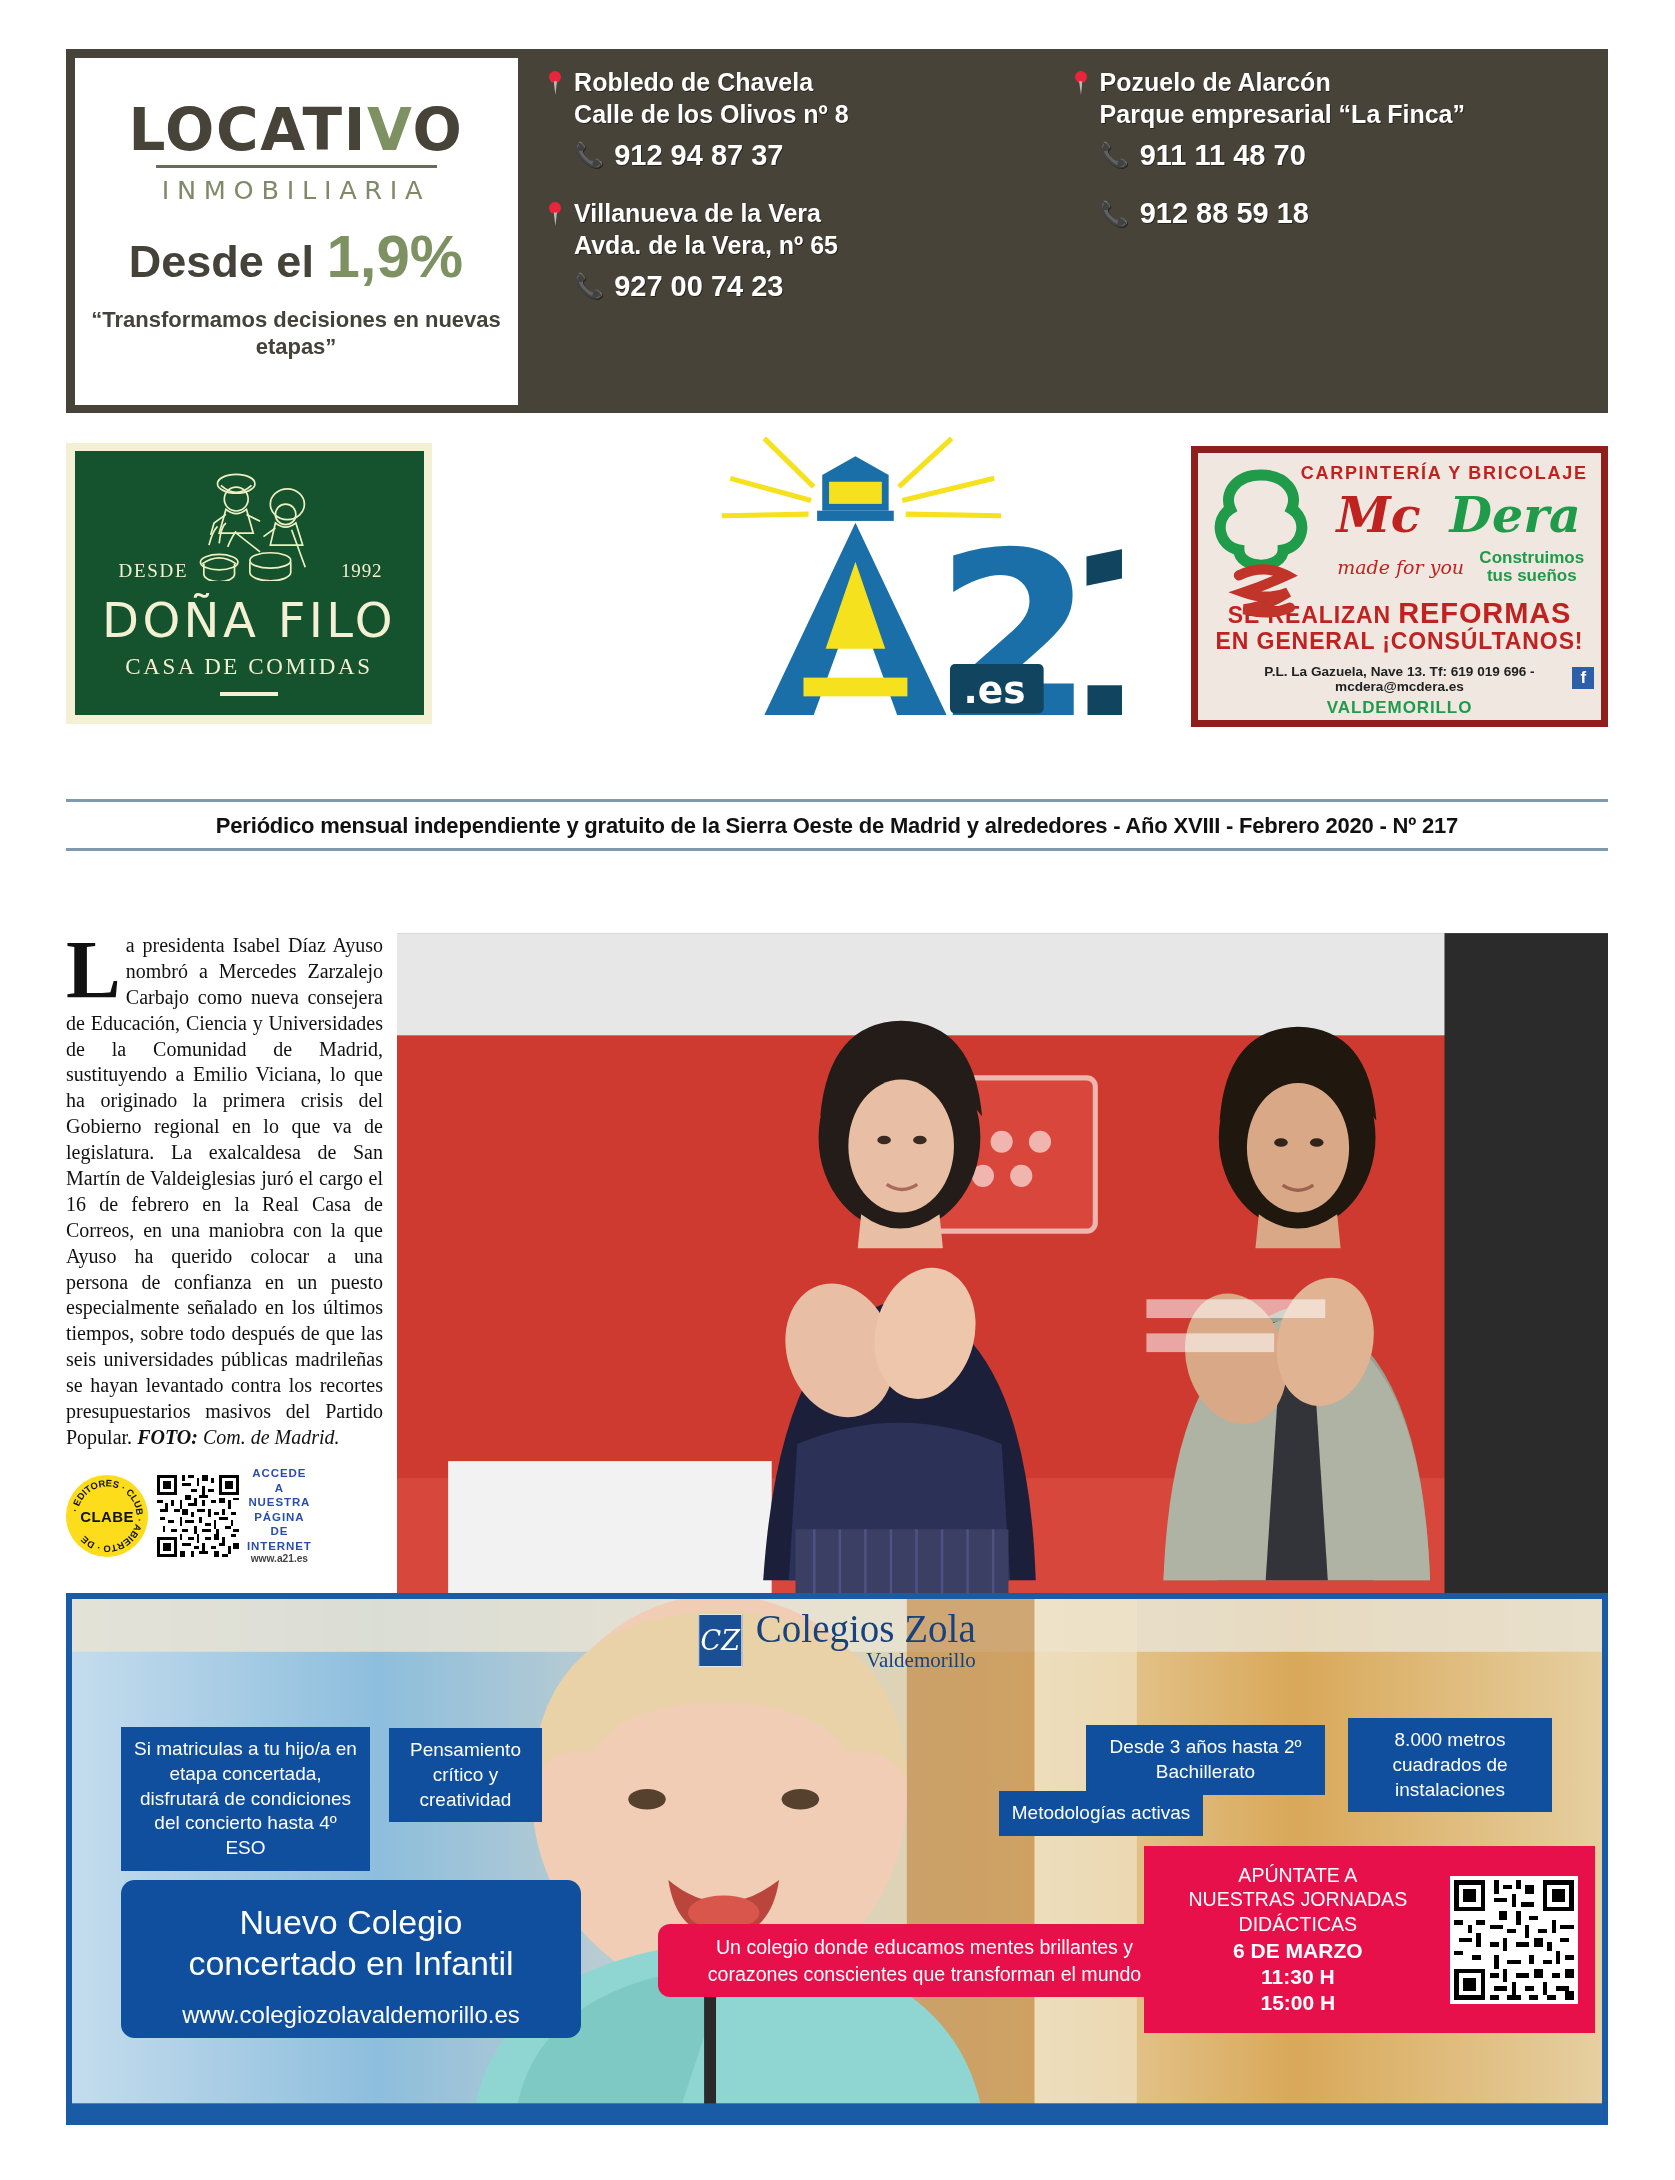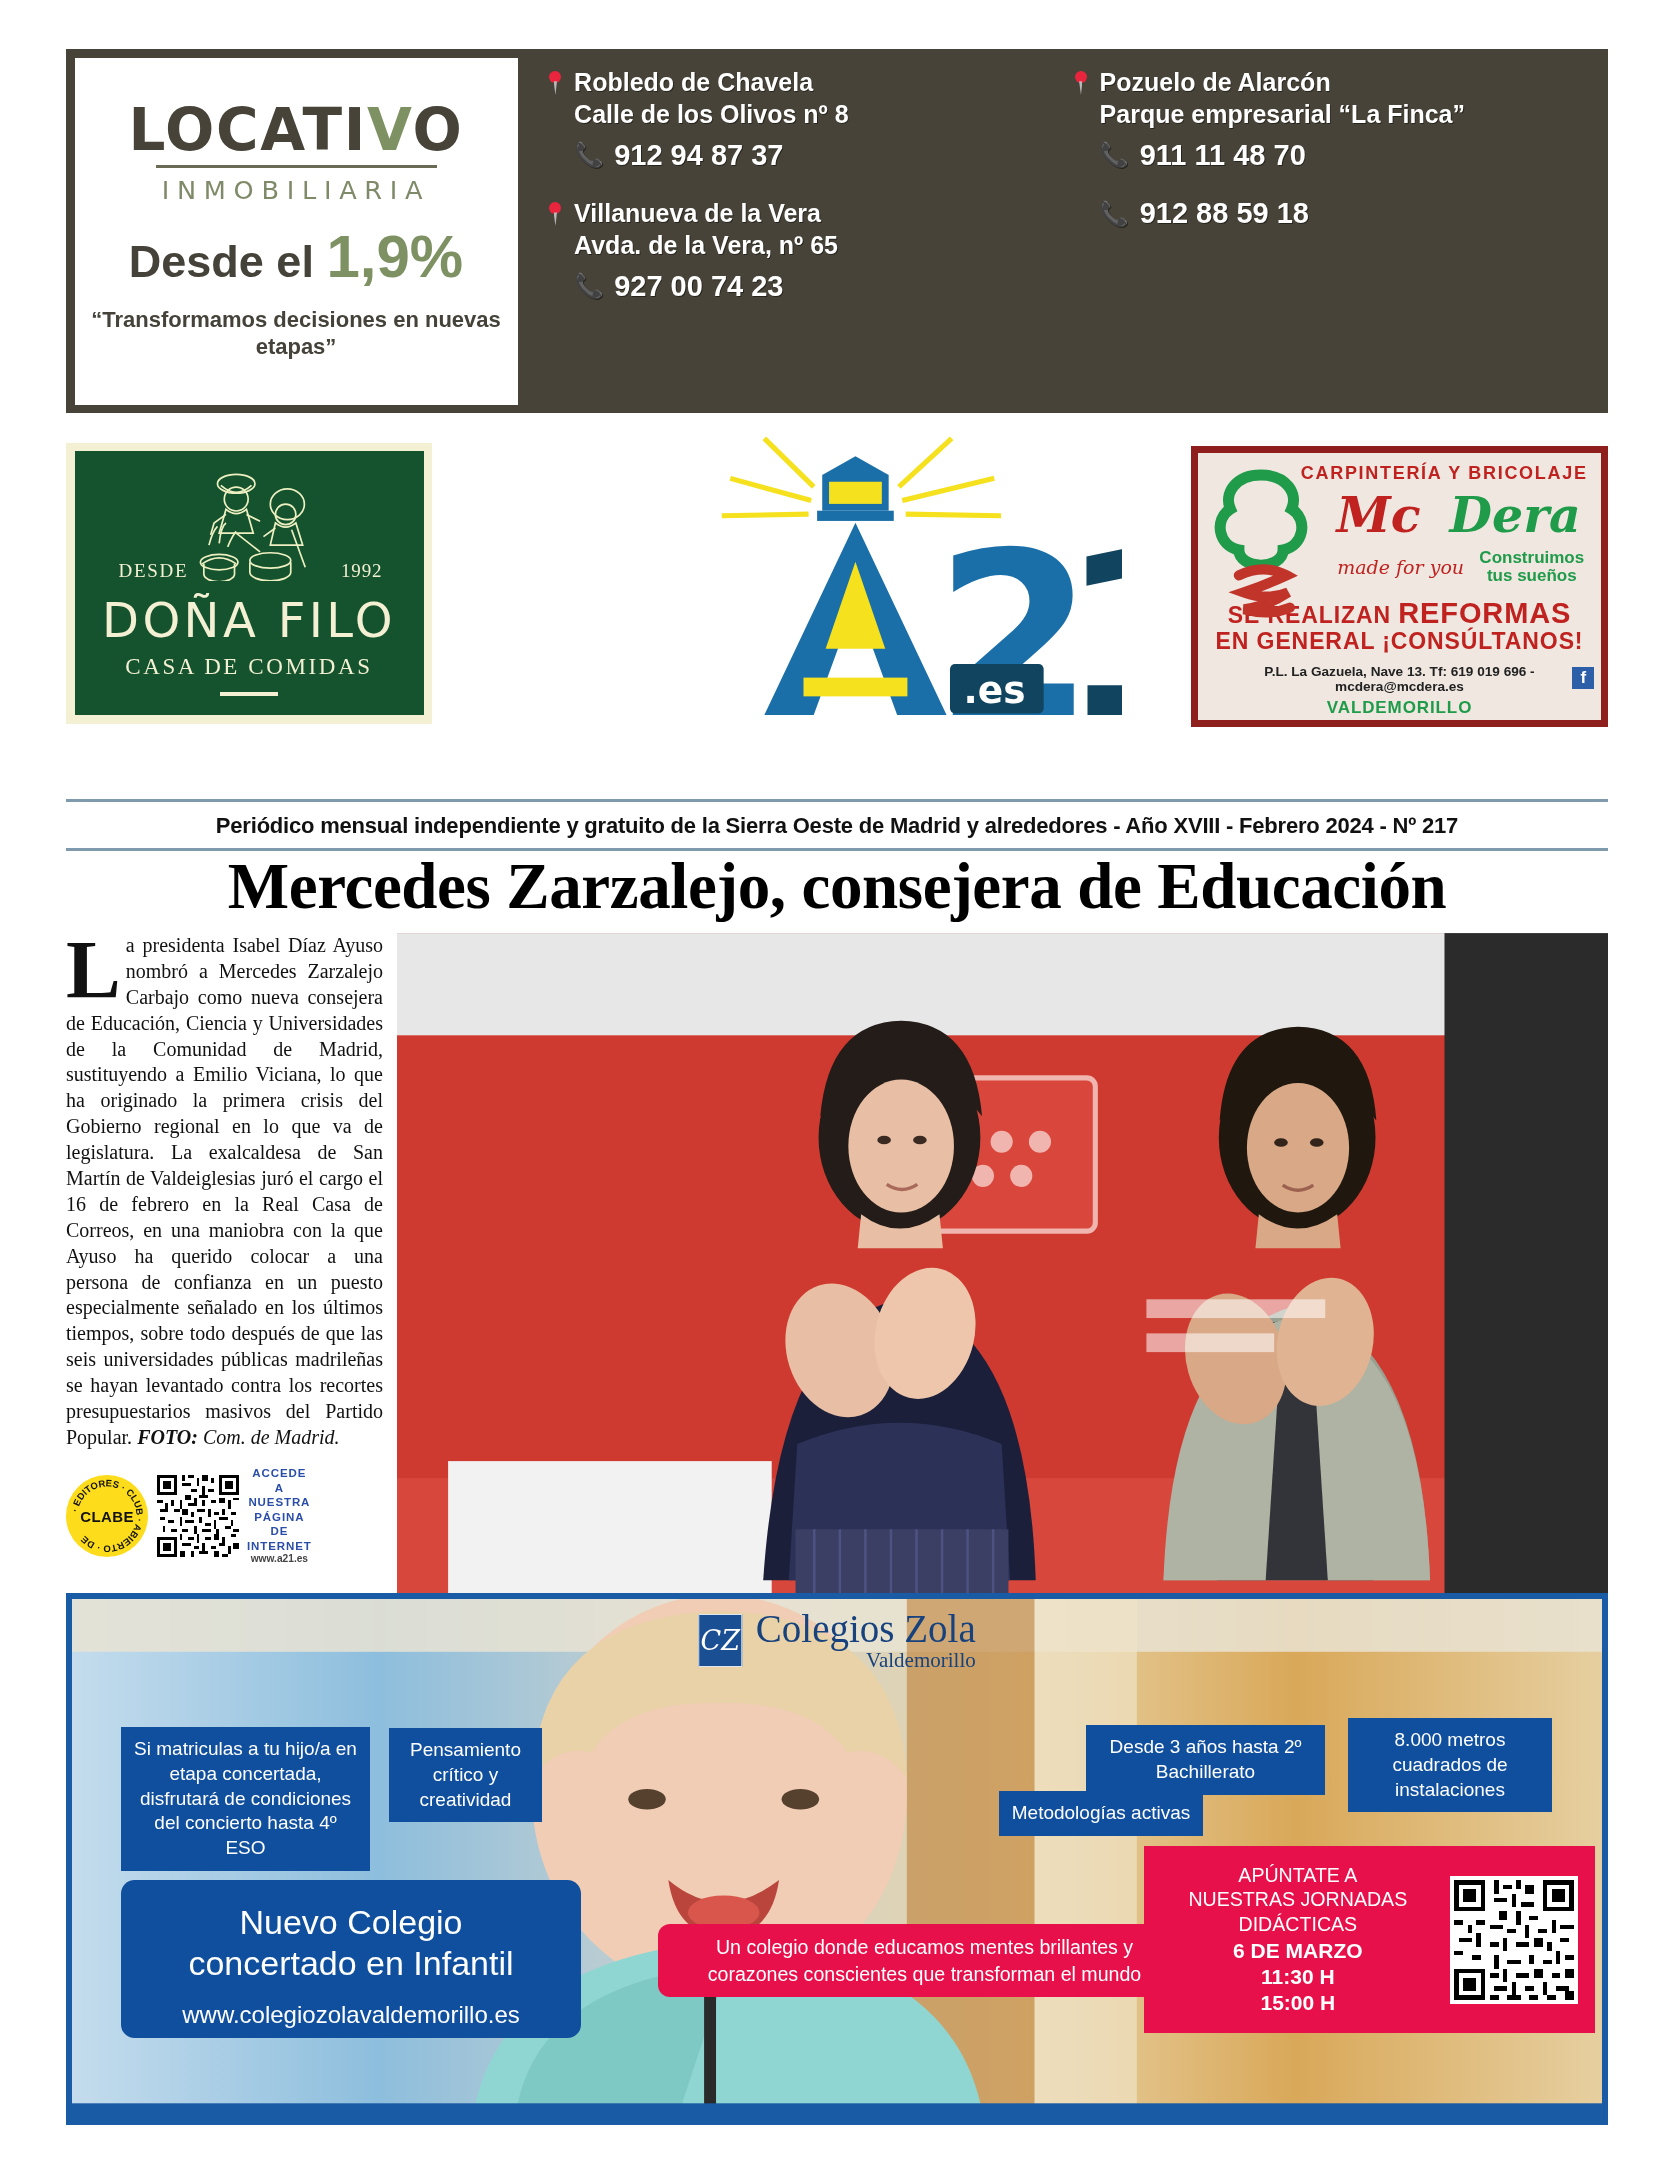--- a/index.html
+++ b/index.html
@@ -370,24 +370,23 @@
           <div class="l1">EN GENERAL ¡CONSÚLTANOS!</div>
         </div>
         <div class="mcd-addr">P.L. La Gazuela, Nave 13. Tf: 619 019 696 - mcdera@mcdera.es</div>
         <div class="mcd-city">VALDEMORILLO</div>
         <div class="fb-badge">f</div>
       </div>
     </div>
   </div>
 
   <div class="rule-top"></div>
-  <div class="tagline">Periódico mensual independiente y gratuito de la Sierra Oeste de Madrid y alrededores - Año XVIII - Febrero 2024 - Nº 217</div>
+  <div class="tagline">Periódico mensual independiente y gratuito de la Sierra Oeste de Madrid y alrededores - Año XVIII - Febrero 2020 - Nº 217</div>
   <div class="rule-bot"></div>
 
-  <div class="headline">Mercedes Zarzalejo, consejera de Educación</div>
 
   <div class="article-col">
     <p>
       <span class="dropcap">L</span><span>a presidenta Isabel Díaz Ayuso nombró a Mercedes Zarzalejo Carbajo como nueva consejera de Educación, Ciencia y Universidades de la Comunidad de Madrid, sustituyendo a Emilio Viciana, lo que ha originado la primera crisis del Gobierno regional en lo que va de legislatura. La exalcaldesa de San Martín de Valdeiglesias juró el cargo el 16 de febrero en la Real Casa de Correos, en una maniobra con la que Ayuso ha querido colocar a una persona de confianza en un puesto especialmente señalado en los últimos tiempos, sobre todo después de que las seis universidades públicas madrileñas se hayan levantado contra los recortes presupuestarios masivos del Partido Popular. </span><span class="foto-label">FOTO:</span><span class="foto-credit"> Com. de Madrid.</span>
     </p>
   </div>
 
   <div class="photo">
     <svg width="1211" height="673" viewBox="0 0 1422 790">
       <rect width="1422" height="790" fill="#cf3a30"></rect>

